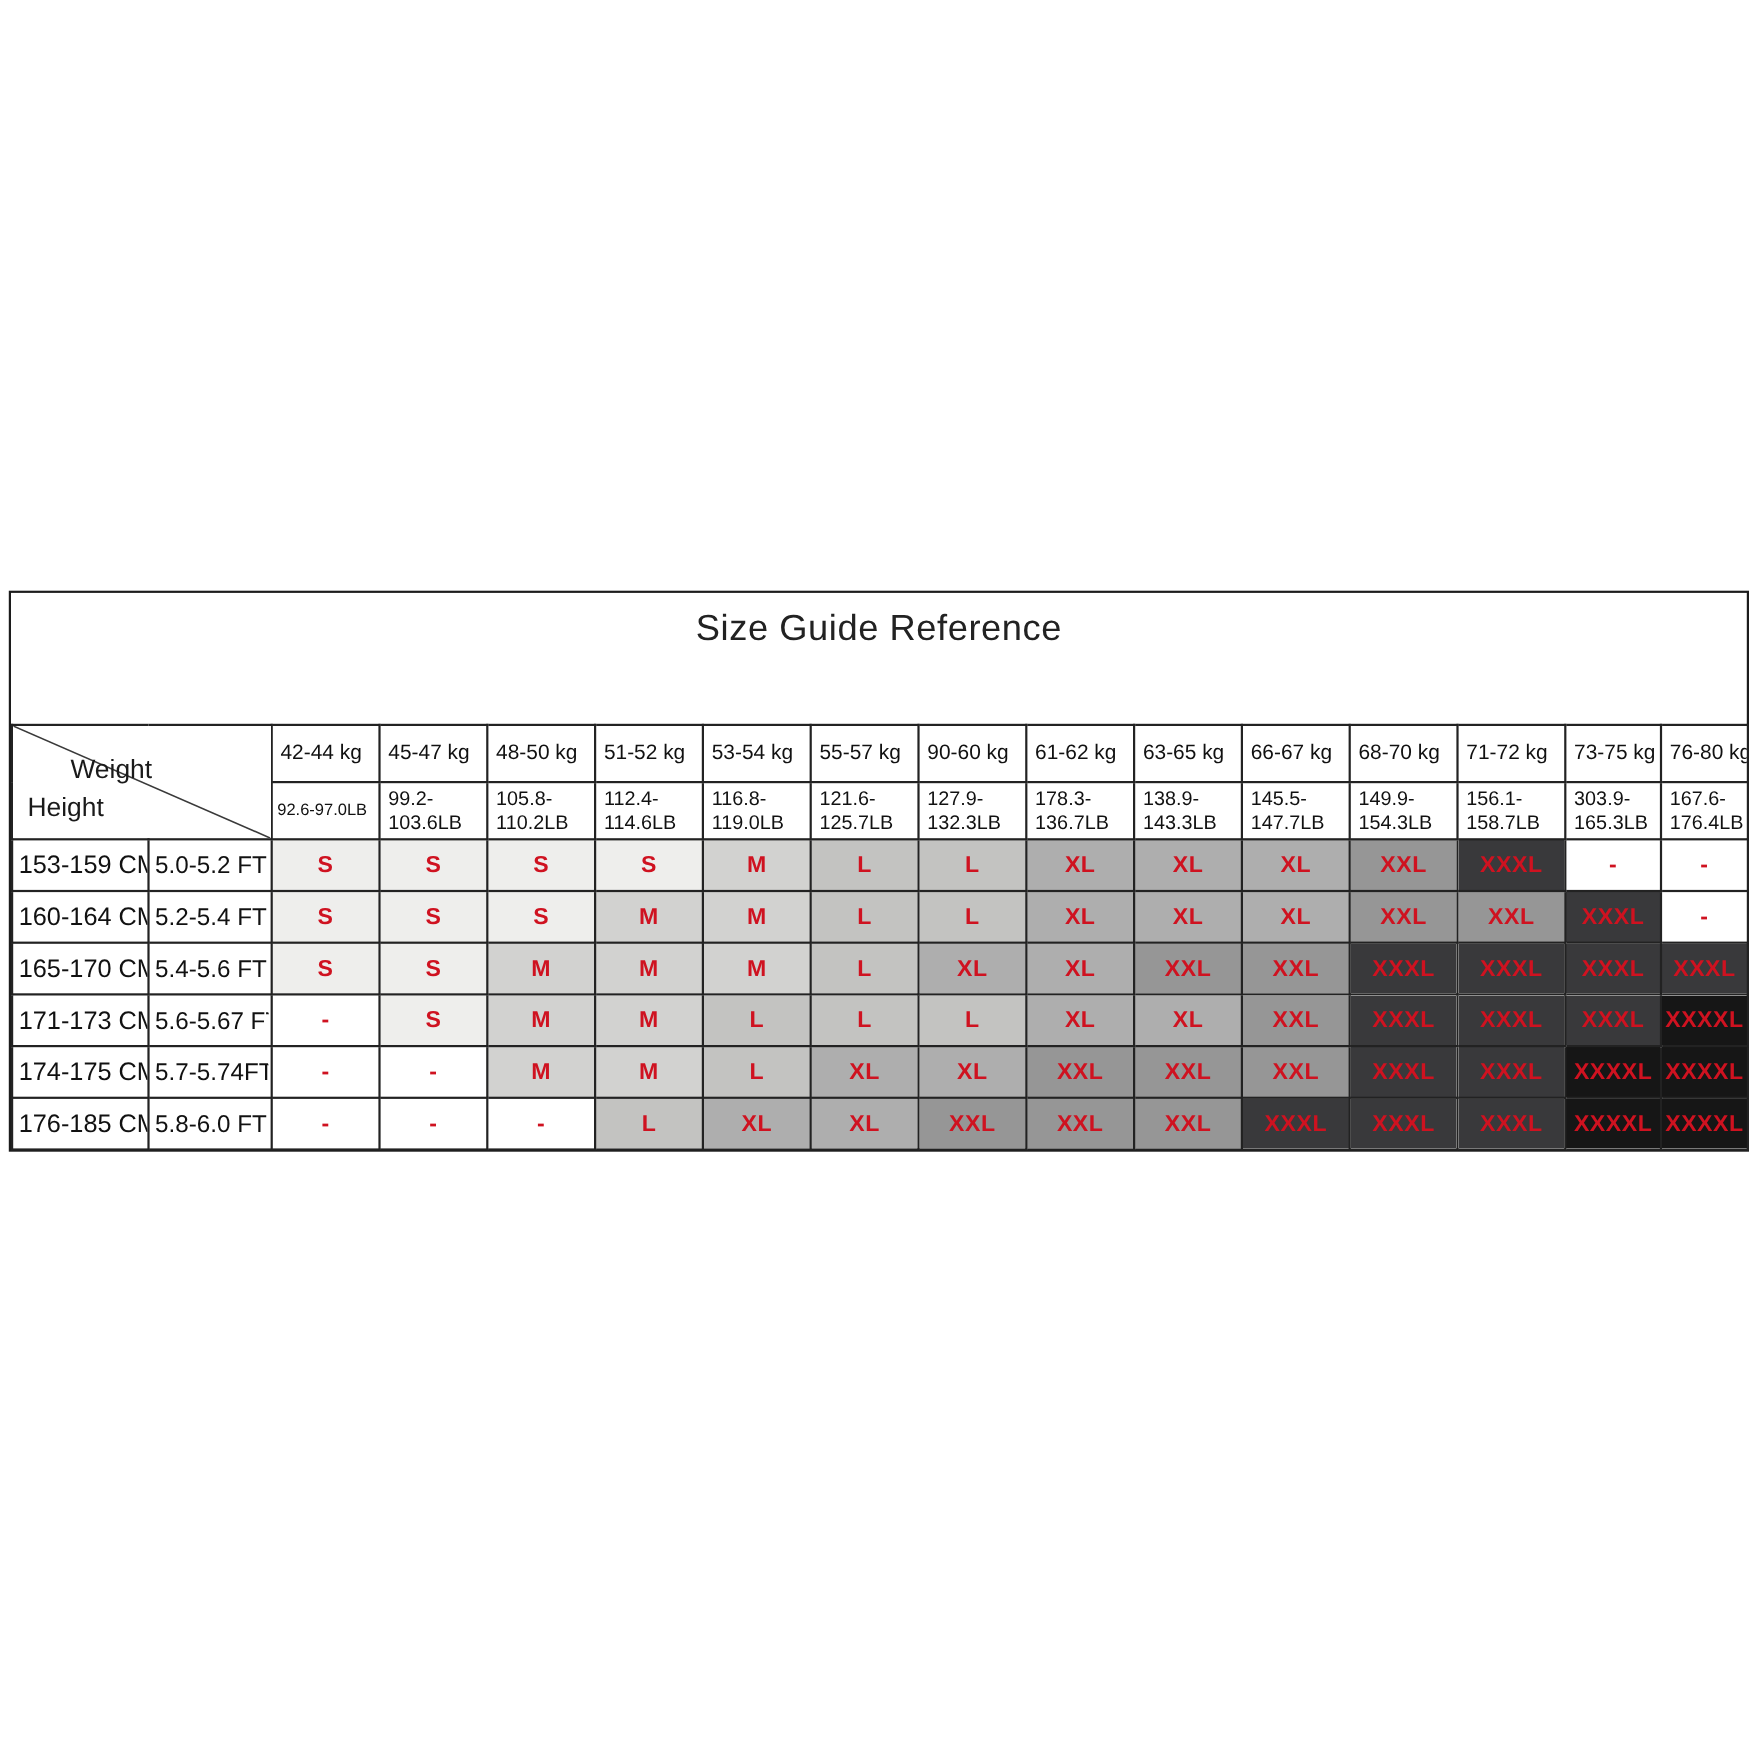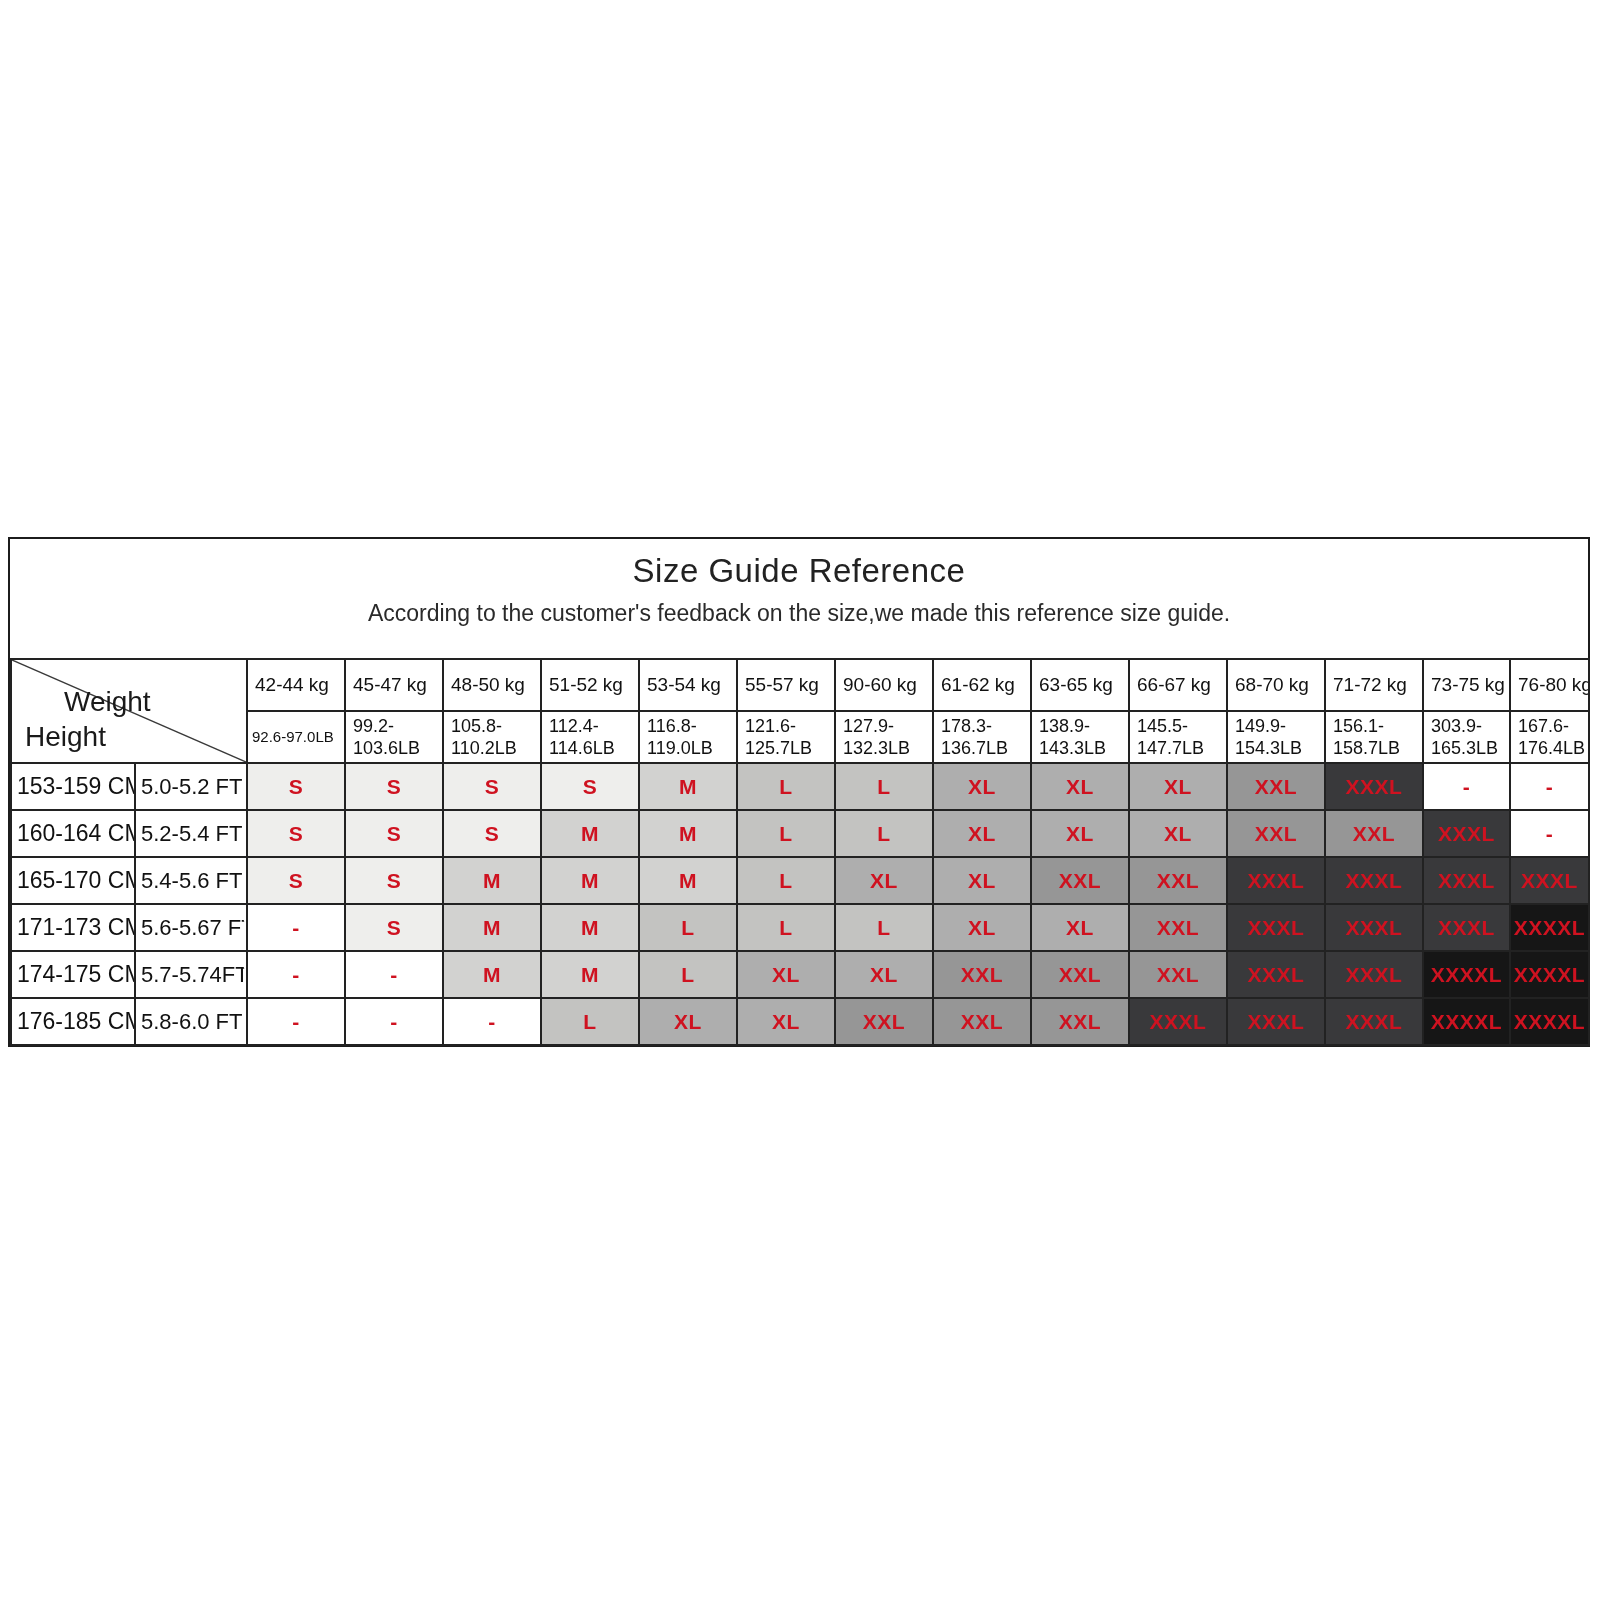--- a/index.html
+++ b/index.html
@@ -40,21 +40,21 @@
     background:#fff;
   }
   th.lb{
     font-weight:normal;font-size:18px;color:#111;
     text-align:left;padding:0 2px 0 7px;vertical-align:middle;
     white-space:pre-line;line-height:1.25;background:#fff;
   }
   th.lb.single{font-size:15px;white-space:nowrap;padding-left:4px;}
   th.corner{position:relative;background:#fff;padding:0;}
   .corner-svg{position:absolute;left:0;top:0;width:100%;height:100%;display:block;}
-  .corner-label{position:absolute;font-weight:normal;font-size:28px;color:#1a1a1a;}
+  .corner-label{position:absolute;font-weight:normal;font-size:24px;color:#1a1a1a;}
   .corner-weight{left:52px;top:26px;}
   .corner-height{left:13px;top:61px;}
   td.cm{
     font-size:23px;color:#111;text-align:center;padding-left:5px;
     background:#fff;white-space:nowrap;
   }
   td.ft{
     font-size:22px;color:#111;text-align:left;padding-left:5px;
     background:#fff;white-space:nowrap;border-radius:23px;
   }
@@ -63,21 +63,20 @@
     font-weight:bold;font-size:21px;color:var(--size-color,#cf1220);
     letter-spacing:0.5px;
   }
 </style>
 </head>
 <body>
 
 <div class="guide">
   <div class="guide-header">
     <div class="title">Size Guide Reference</div>
-    <div class="subtitle">According to the customer's feedback on the size,we made this reference size guide.</div>
   </div>
   <table class="size-table">
     <colgroup id="cols">
         <col style="width: 124px;">
         <col style="width: 112px;">
         <col style="width: 98px;">
         <col style="width: 98px;">
         <col style="width: 98px;">
         <col style="width: 98px;">
         <col style="width: 98px;">

